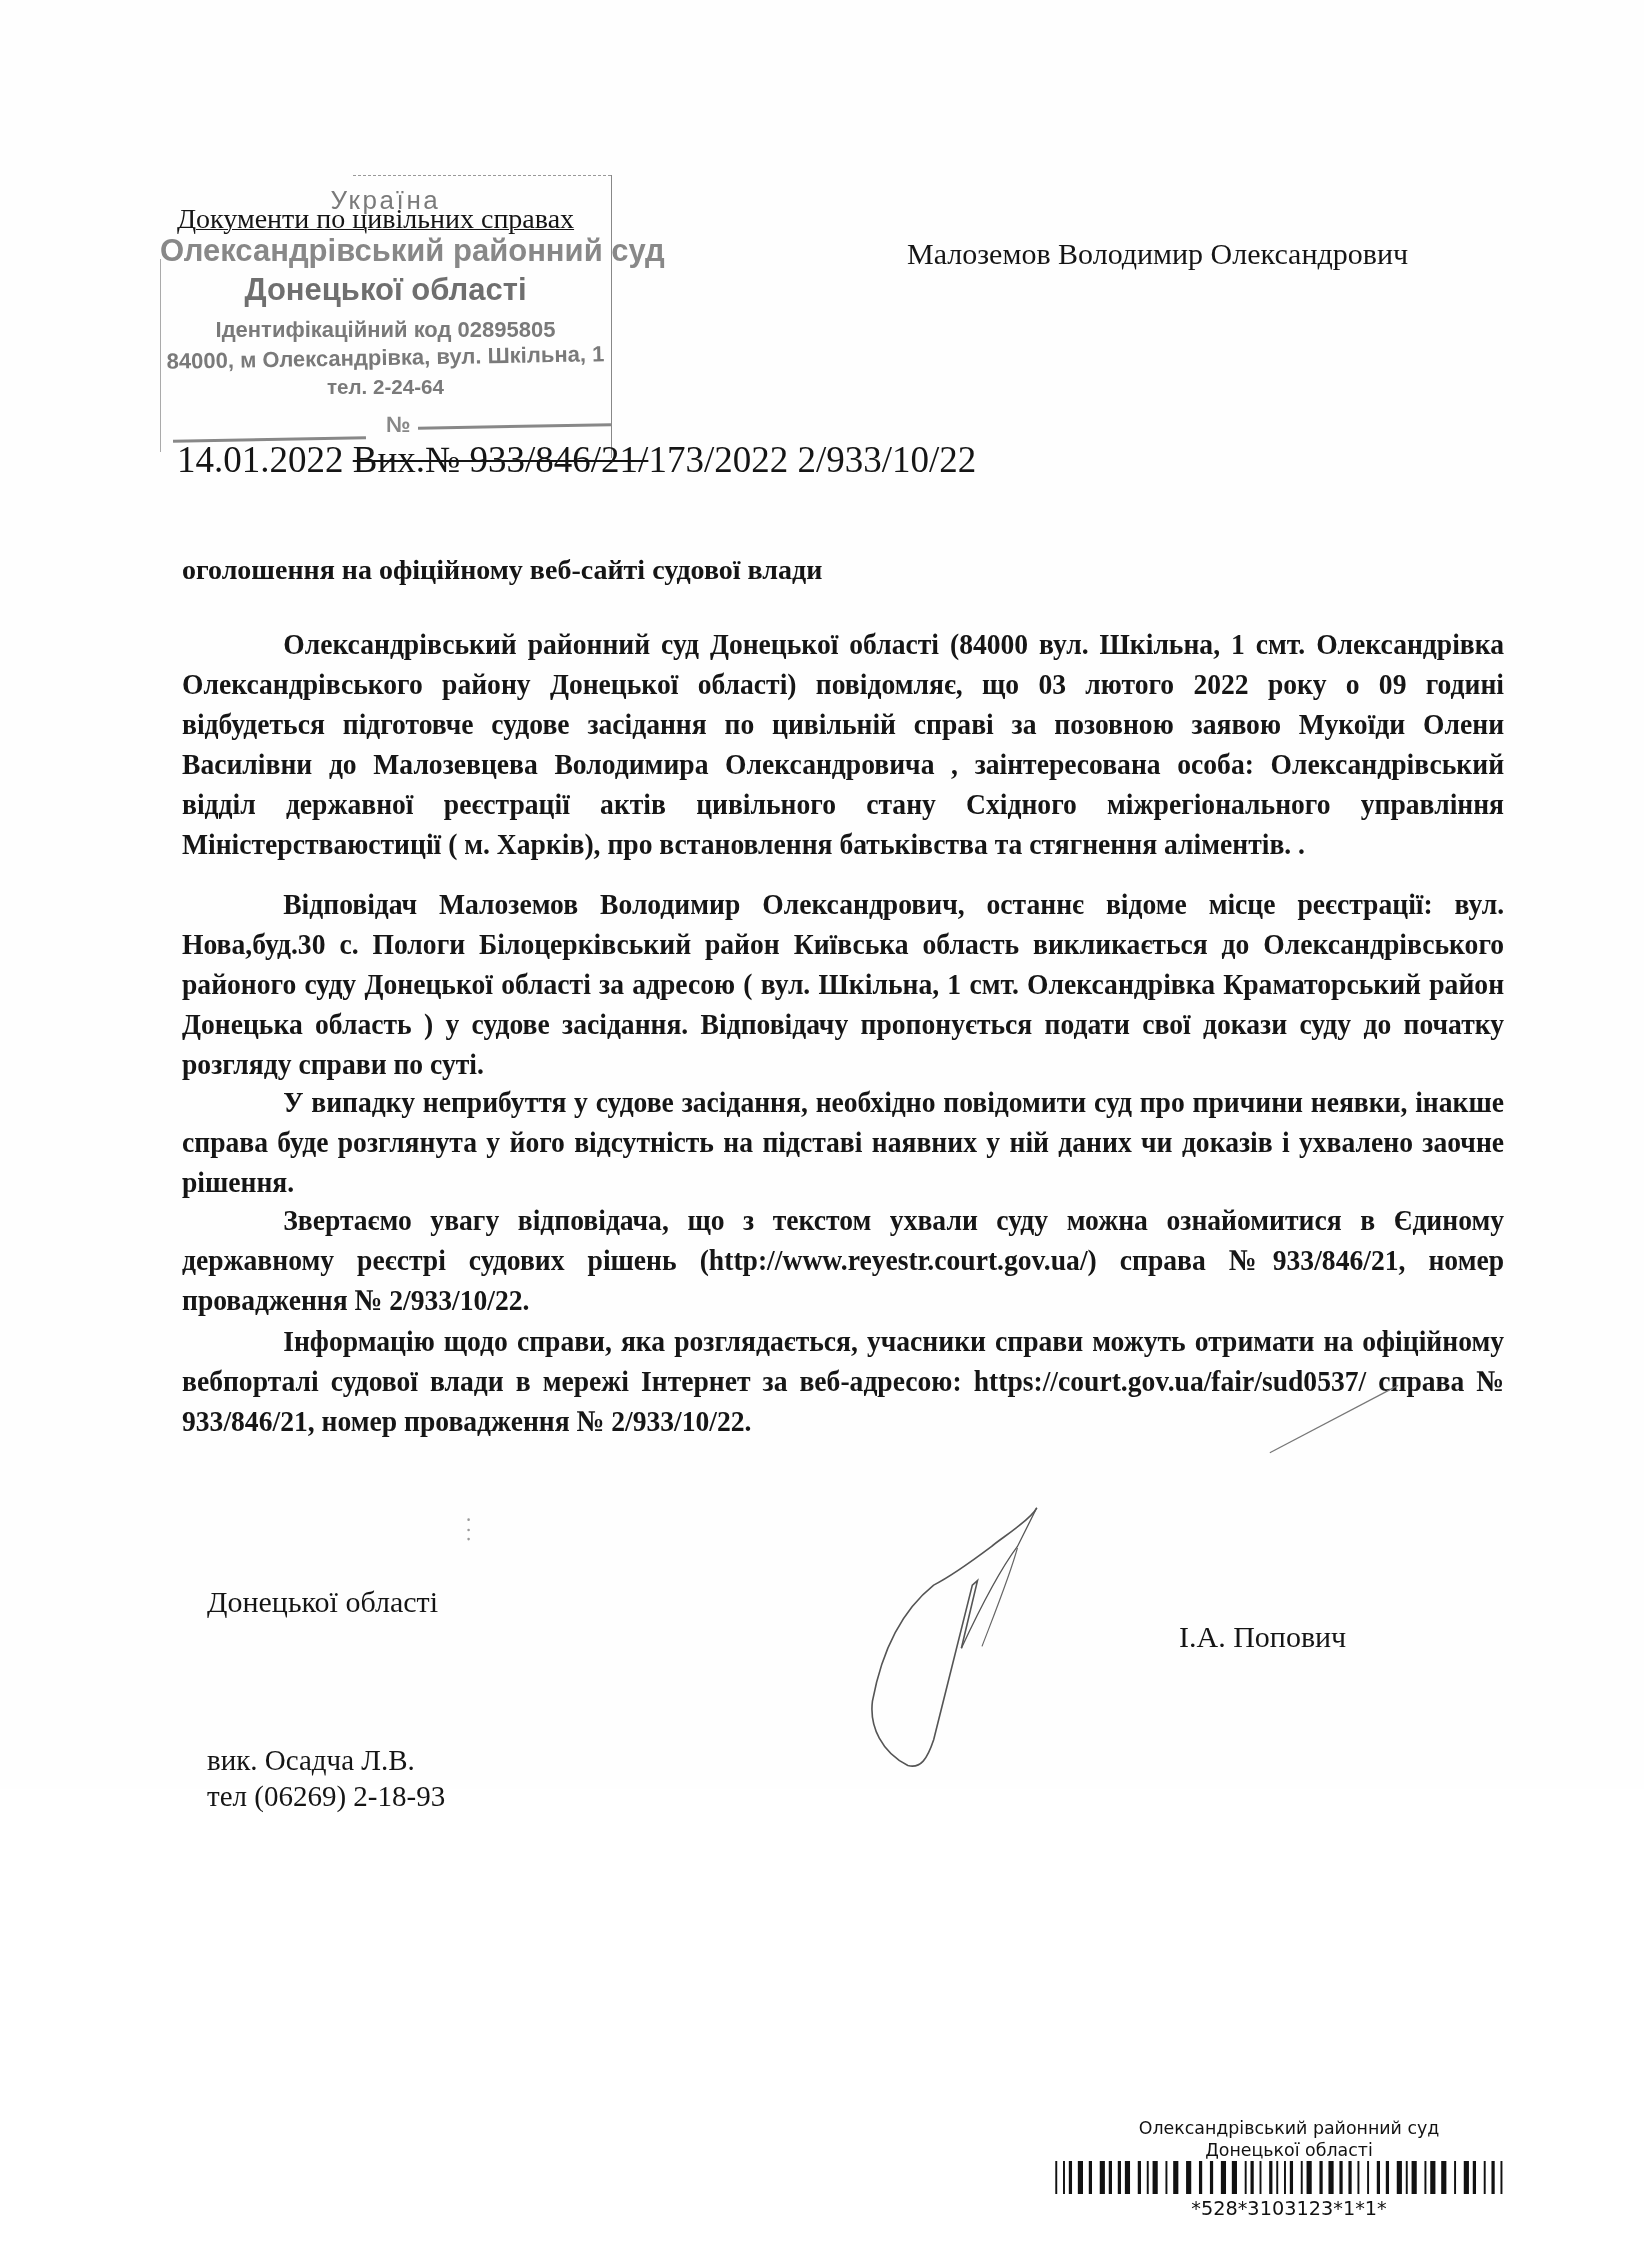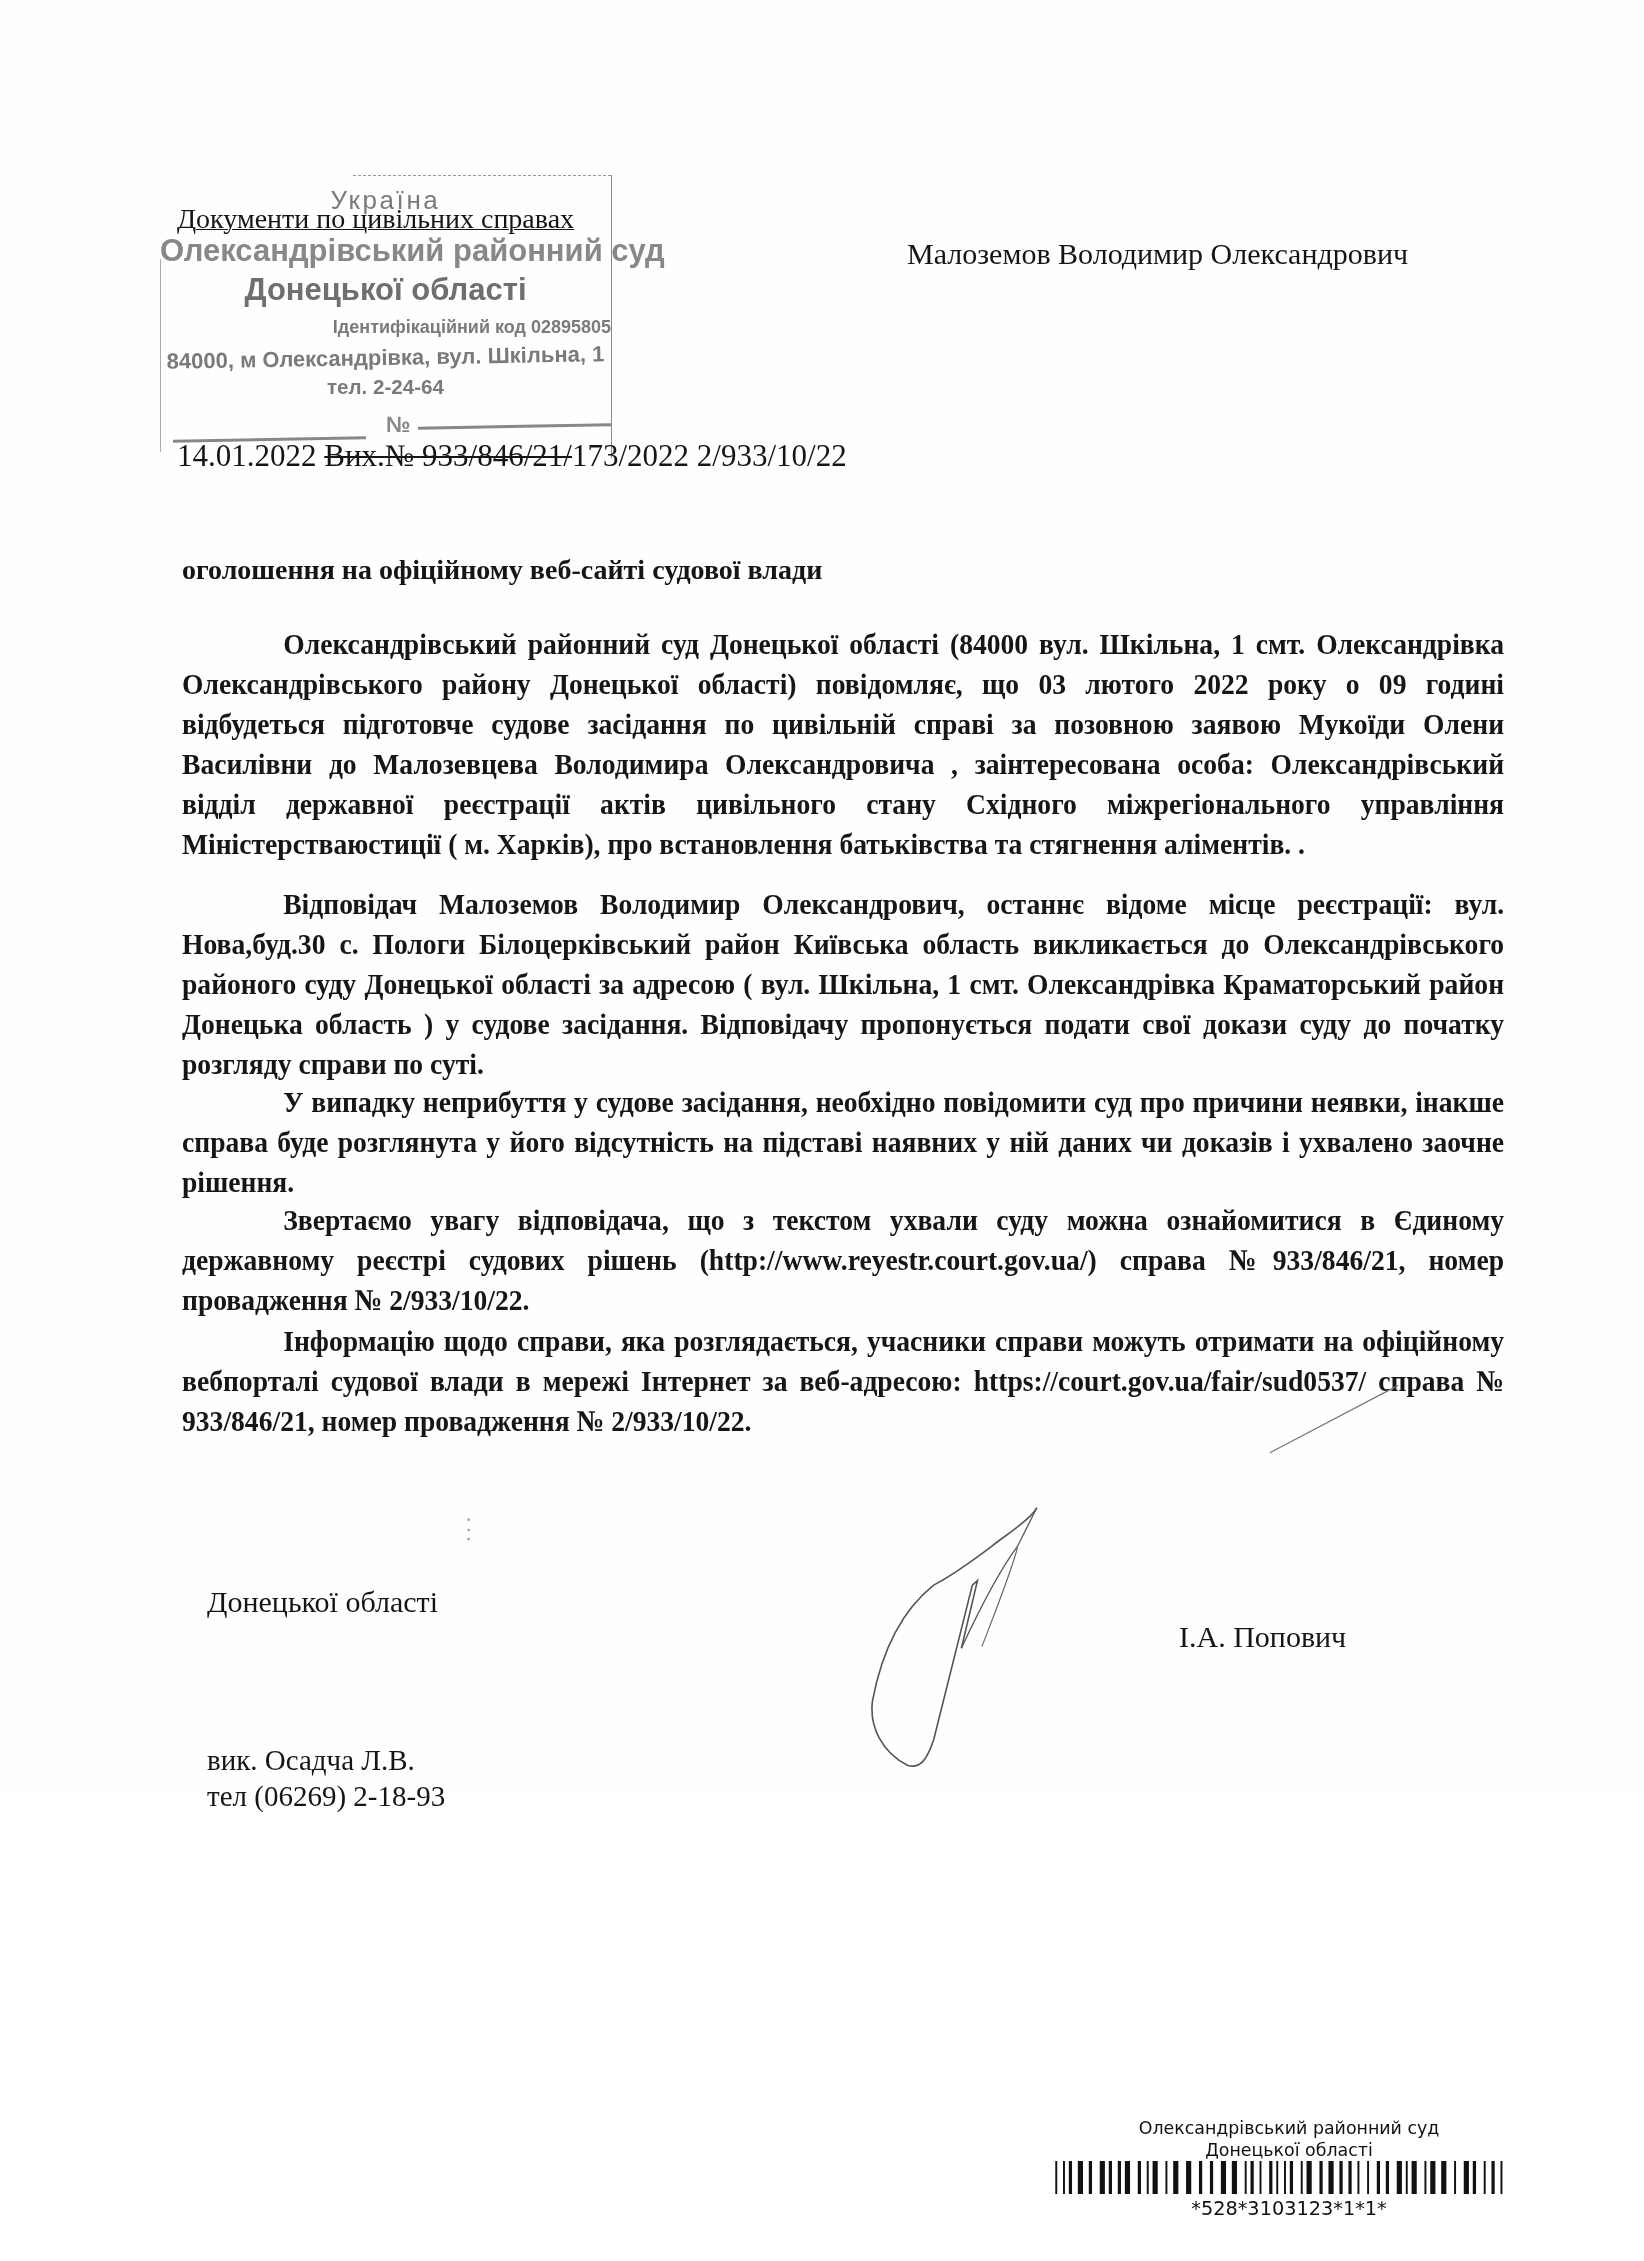--- a/index.html
+++ b/index.html
@@ -10,31 +10,31 @@
 
     
     .stamp { position: absolute; left: 160px; top: 175px; width: 451px; height: 283px; color: #777; }
     .stamp-border-top { position: absolute; left: 193px; top: 0; width: 258px; border-top: 1.3px dashed #999; }
     .stamp-border-right { position: absolute; left: 451px; top: 0; height: 283px; border-left: 1.9px solid #888; }
     .stamp-border-left { position: absolute; left: 0; top: 84px; height: 193px; border-left: 1.9px solid #aaa; }
     .stamp-line { position: absolute; font-family: "Liberation Sans", "DejaVu Sans", sans-serif; color: #7a7a7a; text-align: center; width: 451px; left: 0; white-space: nowrap; }
     .stamp-country { top: 10.3px; font-size: 26px; letter-spacing: 2.6px; }
     .stamp-court { top: 58px; font-size: 31px; font-weight: bold; color: #888; }
     .stamp-region { top: 97px; font-size: 31px; font-weight: bold; color: #6f6f6f; }
-    .stamp-code { top: 142px; font-size: 18px; font-weight: bold; text-align: right; }
+    .stamp-code { top: 142px; font-size: 22px; font-weight: bold; }
     .stamp-address { top: 170px; font-size: 22px; font-weight: bold; transform: rotate(-1deg); }
     .stamp-phone { top: 200px; font-size: 20.6px; font-weight: bold; }
     .stamp-num-row { position: absolute; left: 13px; top: 237px; width: 438px; height: 32px; }
     .stamp-rule-a { position: absolute; left: 0; top: 26px; width: 193px; border-top: 3.2px solid #888; transform: rotate(-1deg); }
     .stamp-no { position: absolute; left: 213px; top: 0; font-family: "Liberation Sans", sans-serif; font-size: 22px; font-weight: bold; color: #888; }
     .stamp-rule-b { position: absolute; left: 245px; top: 13px; width: 193px; border-top: 3.2px solid #888; transform: rotate(-1deg); }
 
     .dept-title { left: 177px; top: 203px; font-size: 28px; text-decoration: underline; text-decoration-thickness: 1.3px; }
     .recipient { left: 907px; top: 237px; font-size: 30px; }
-    .outgoing { left: 177px; top: 438px; font-size: 31px; }
+    .outgoing { left: 177px; top: 438px; font-size: 37px; }
     .outgoing .strike { text-decoration: line-through; text-decoration-thickness: 1.9px; }
     .notice-title { left: 182px; top: 554px; font-size: 28px; font-weight: bold; }
 
     .body-text { position: absolute; left: 182px; width: 1321px; font-family: "Liberation Serif", "DejaVu Serif", serif; font-size: 30px; font-weight: bold; line-height: 40px; text-align: justify; color: #161616; transform: scaleX(0.92); transform-origin: left top; width: 1437px; }
     .body-text p { margin: 0; text-indent: 110px; }
     .p1 { top: 624px; }
     .p2 { top: 884px; }
     .p3 { top: 1082px; }
     .p4 { top: 1200px; }
     .p5 { top: 1321px; }

